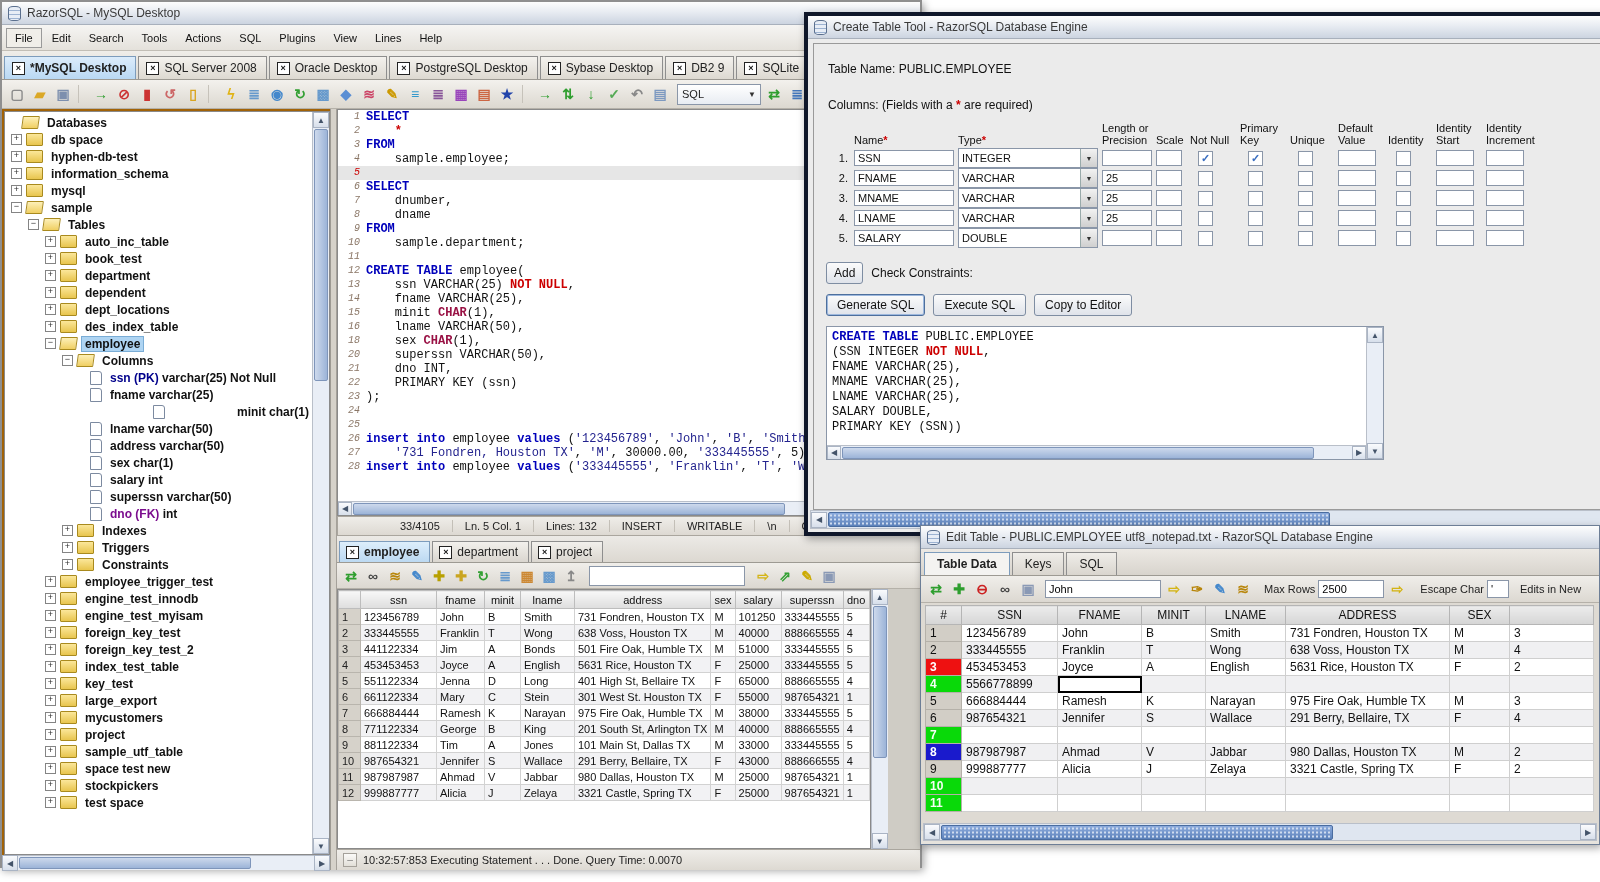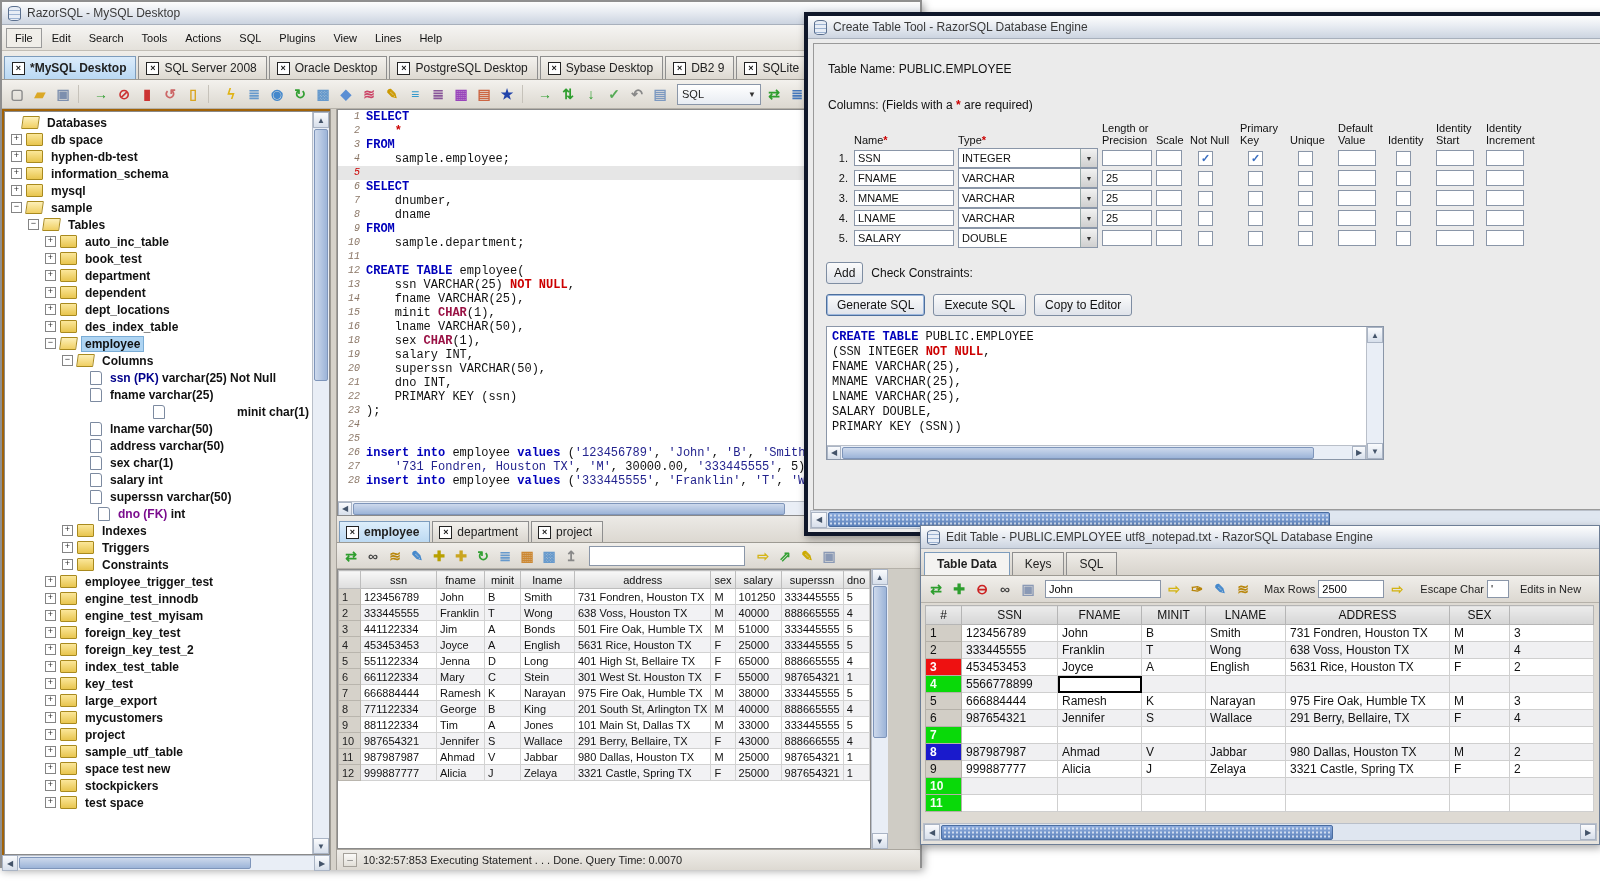--- a/index.html
+++ b/index.html
@@ -348,21 +348,21 @@
             <div class="trow" style="padding-left: 74px;">
               <span class="texp-spacer"></span>
               <span class="ticon leaf"></span>
               <span class="tlabel2"><span class="c-p">salary int</span></span>
             </div>
             <div class="trow" style="padding-left: 74px;">
               <span class="texp-spacer"></span>
               <span class="ticon leaf"></span>
               <span class="tlabel2"><span class="c-p">superssn varchar(50)</span></span>
             </div>
-            <div class="trow" style="padding-left: 74px; margin-left: 8px;">
+            <div class="trow" style="padding-left: 74px;">
               <span class="texp-spacer"></span>
               <span class="ticon leaf"></span>
               <span class="tlabel2"><span class="c-fk">dno (FK) </span><span class="c-p">int</span></span>
             </div>
             <div class="trow" style="padding-left: 57px;">
               <span class="texp">+</span>
               <span class="ticon closed"></span>
               <span class="tlabel2"><span class="c-p">Indexes</span></span>
             </div>
             <div class="trow" style="padding-left: 57px;">
@@ -473,21 +473,20 @@
               <div class="eline"><span class="gut">8</span><span><span class="c-p">    dname</span></span></div>
               <div class="eline"><span class="gut">9</span><span><span class="c-k">FROM</span></span></div>
               <div class="eline"><span class="gut">10</span><span><span class="c-p">    sample.department;</span></span></div>
               <div class="eline"><span class="gut">11</span><span></span></div>
               <div class="eline"><span class="gut">12</span><span><span class="c-k">CREATE TABLE</span><span class="c-p"> employee(</span></span></div>
               <div class="eline"><span class="gut">13</span><span><span class="c-p">    ssn VARCHAR(25) </span><span class="c-r">NOT NULL</span><span class="c-p">,</span></span></div>
               <div class="eline"><span class="gut">14</span><span><span class="c-p">    fname VARCHAR(25),</span></span></div>
               <div class="eline"><span class="gut">15</span><span><span class="c-p">    minit </span><span class="c-m">CHAR</span><span class="c-p">(1),</span></span></div>
               <div class="eline"><span class="gut">16</span><span><span class="c-p">    lname VARCHAR(50),</span></span></div>
               <div class="eline"><span class="gut">18</span><span><span class="c-p">    sex </span><span class="c-m">CHAR</span><span class="c-p">(1),</span></span></div>
-              <div class="eline"><span class="gut">19</span><span><span class="c-p">    salary INT,</span></span></div>
               <div class="eline"><span class="gut">20</span><span><span class="c-p">    superssn VARCHAR(50),</span></span></div>
               <div class="eline"><span class="gut">21</span><span><span class="c-p">    dno INT,</span></span></div>
               <div class="eline"><span class="gut">22</span><span><span class="c-p">    PRIMARY KEY (ssn)</span></span></div>
               <div class="eline"><span class="gut">23</span><span><span class="c-p">);</span></span></div>
               <div class="eline"><span class="gut">24</span><span></span></div>
               <div class="eline"><span class="gut">25</span><span></span></div>
               <div class="eline"><span class="gut">26</span><span><span class="c-k">insert into</span><span class="c-p"> employee </span><span class="c-k">values</span><span class="c-p"> (</span><span class="c-s">'123456789'</span><span class="c-p">, </span><span class="c-s">'John'</span><span class="c-p">, </span><span class="c-s">'B'</span><span class="c-p">, </span><span class="c-s">'Smith'</span><span class="c-p">,</span></span></div>
               <div class="eline"><span class="gut">27</span><span><span class="c-p">    </span><span class="c-s">'731 Fondren, Houston TX'</span><span class="c-p">, </span><span class="c-s">'M'</span><span class="c-p">, 30000.00, </span><span class="c-s">'333445555'</span><span class="c-p">, 5);</span></span></div>
               <div class="eline"><span class="gut">28</span><span><span class="c-k">insert into</span><span class="c-p"> employee </span><span class="c-k">values</span><span class="c-p"> (</span><span class="c-s">'333445555'</span><span class="c-p">, </span><span class="c-s">'Franklin'</span><span class="c-p">, </span><span class="c-s">'T'</span><span class="c-p">, </span><span class="c-s">'Wong</span></span></div>
             </div>
@@ -495,20 +494,29 @@
             <span class="sarrow">▲</span>
             <span class="vthumb" style="height:90px"></span>
             <span class="sarrow" style="margin-top:auto">▼</span>
           </div>
         </div>
         <div class="ehscroll">
           <span class="sarrow" style="width:12px;height:12px">◀</span>
           <span class="hthumb" style="width:430px"></span>
         </div>
       </div>
+      <div class="estatus">
+          <span class="eseg">33/4105</span>
+          <span class="eseg">Ln. 5 Col. 1</span>
+          <span class="eseg">Lines: 132</span>
+          <span class="eseg">INSERT</span>
+          <span class="eseg">WRITABLE</span>
+          <span class="eseg">\n</span>
+          <span class="eseg">Cp1252</span>
+        </div>
       <div class="rtabs">
           <div class="rtab sel">
             <span class="tclose">×</span>
             <span>employee</span>
           </div>
           <div class="rtab">
             <span class="tclose">×</span>
             <span>department</span>
           </div>
           <div class="rtab">

